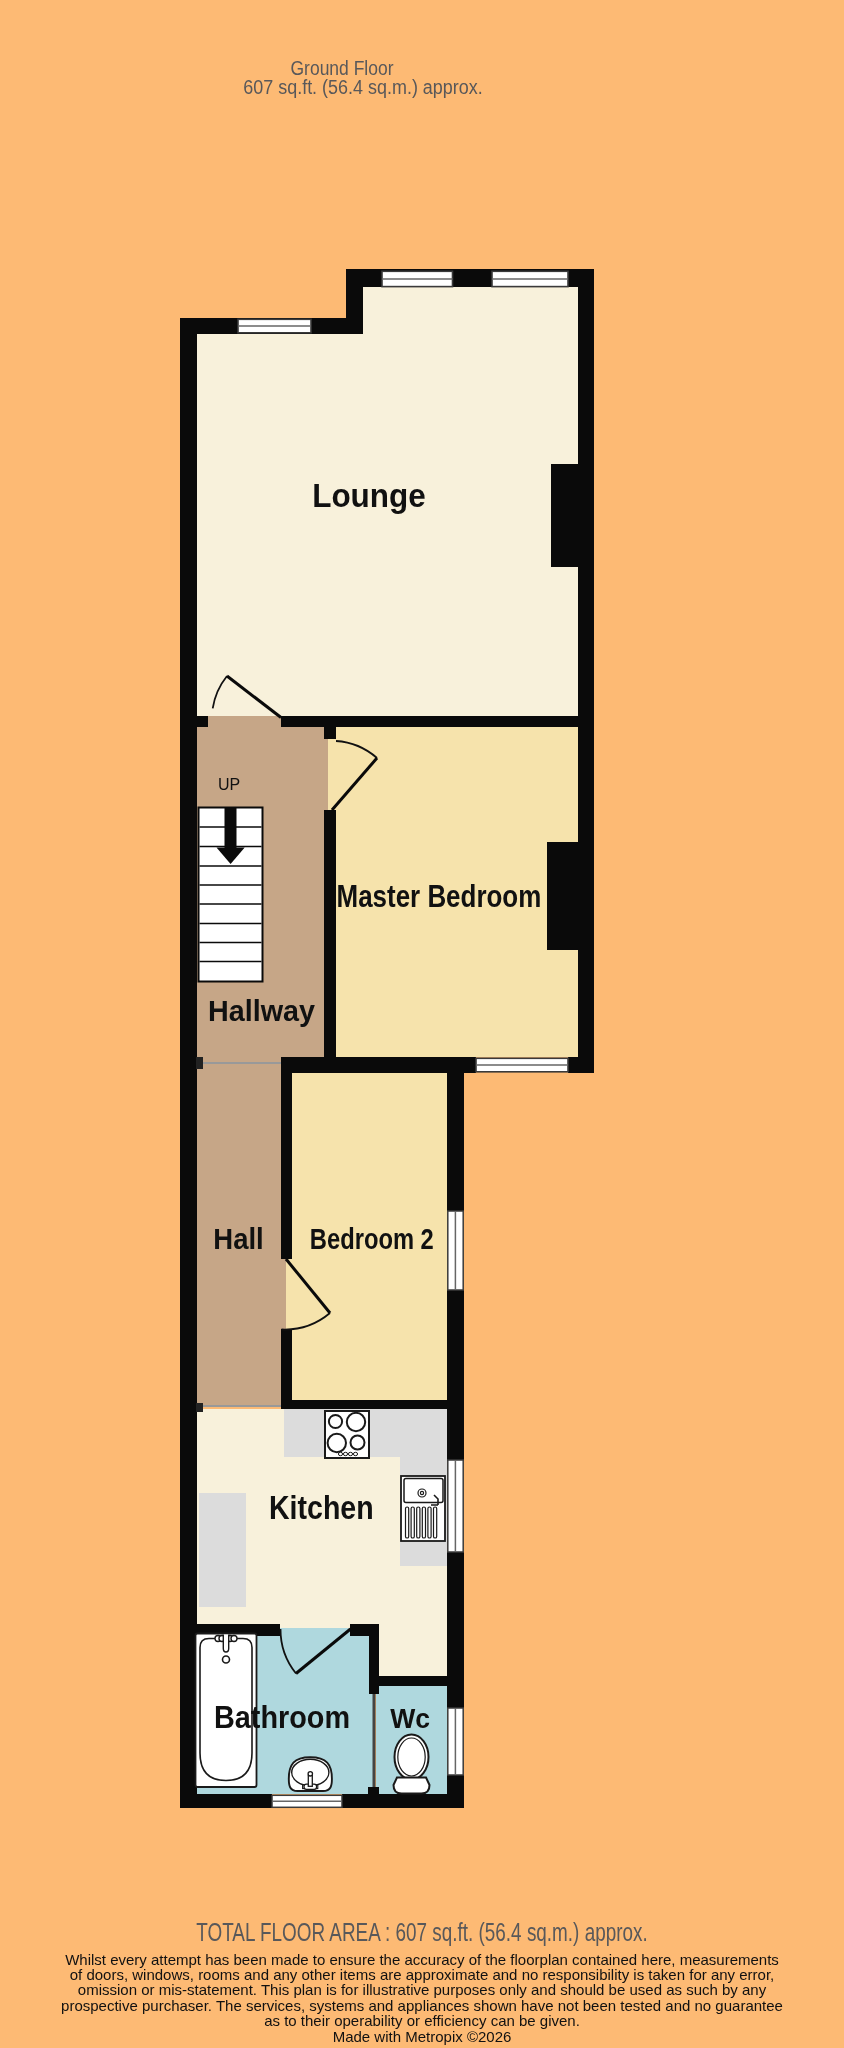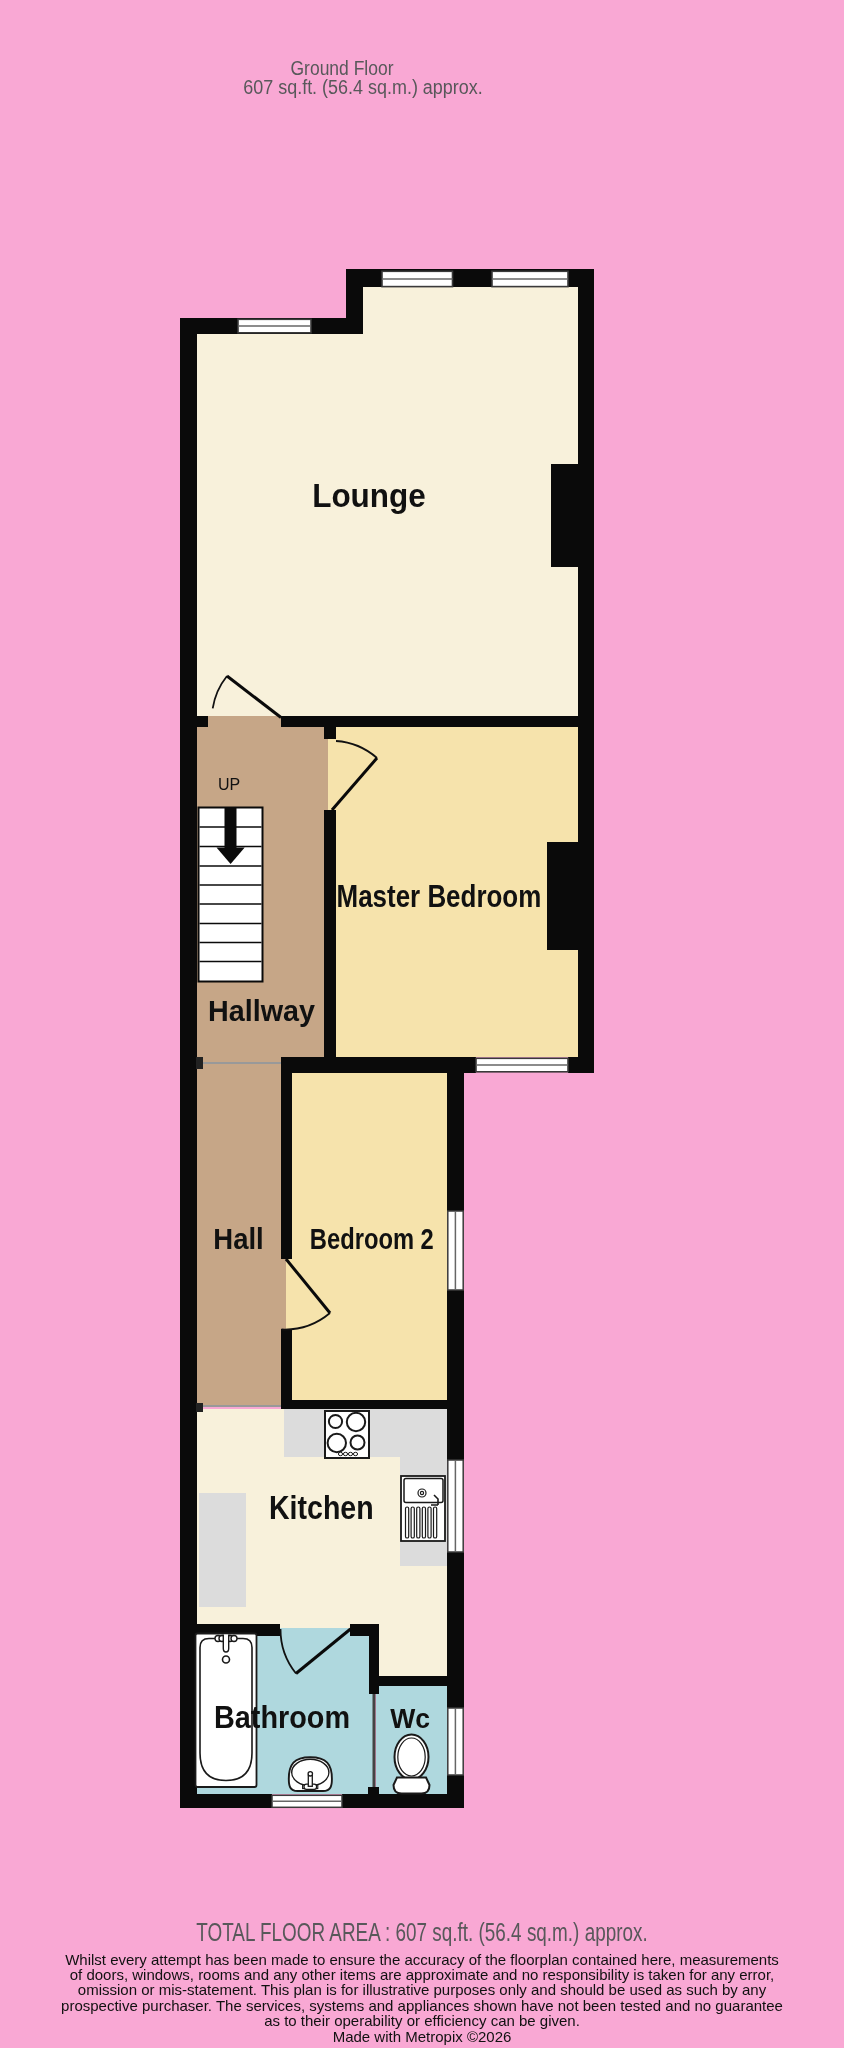--- a/index.html
+++ b/index.html
@@ -1,16 +1,16 @@
 <!DOCTYPE html>
 <html><head>
 <meta charset="utf-8">
 <style>
   html,body{margin:0;padding:0;background:#ffffff;}
-  .page{position:relative;width:844px;height:2048px;background:#f9a8d4;overflow:hidden;}
+  .page{position:relative;width:844px;height:2048px;background:#fdba74;overflow:hidden;}
   svg text{font-family:"Liberation Sans",sans-serif;}
 </style>
 </head>
 <body>
 <div class="page">
 <svg width="844" height="2048" viewBox="0 0 844 2048" xmlns="http://www.w3.org/2000/svg">
 
 <g>
 <text x="342" y="75" text-anchor="middle" font-size="20" fill="#58585a" textLength="103" lengthAdjust="spacingAndGlyphs">Ground Floor</text>
 <text x="363" y="93.5" text-anchor="middle" font-size="20" fill="#58585a" textLength="239.5" lengthAdjust="spacingAndGlyphs">607 sq.ft. (56.4 sq.m.) approx.</text>

